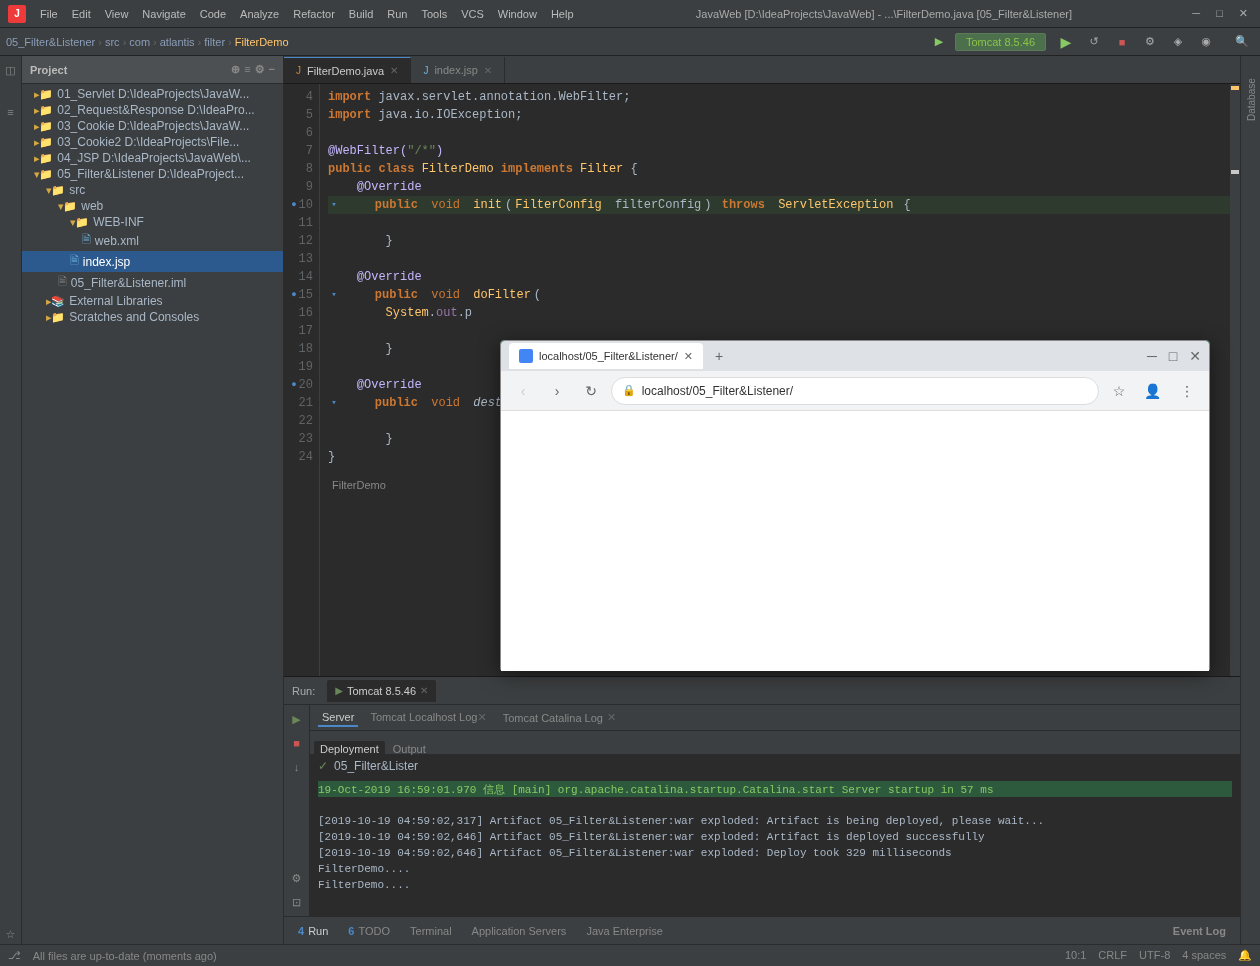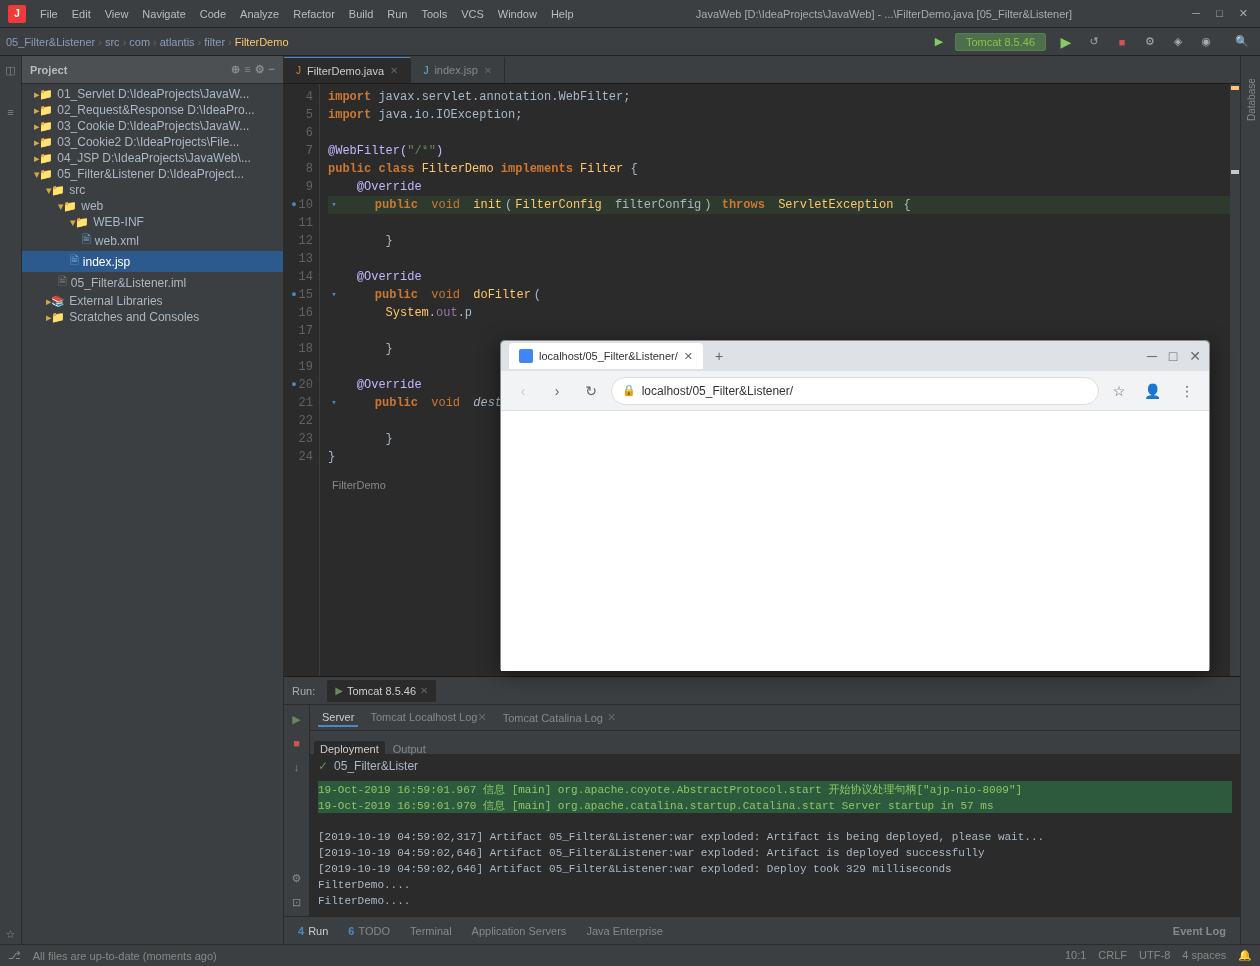--- a/index.html
+++ b/index.html
@@ -422,21 +422,20 @@
           </div>
           <div class="sub-tab-row">
             <div class="sub-tab active">Deployment</div>
             <div class="sub-tab">Output</div>
           </div>
           <div style="display:flex;align-items:center;padding:4px 8px;gap:6px;">
             <span class="green-check">✓</span>
             <span>05_Filter&amp;Lister</span>
           </div>
           <div id="run-content">
-            <div class="run-line highlight">19-Oct-2019 16:59:01.967 信息 [main] org.apache.coyote.AbstractProtocol.start 开始协议处理句柄["ajp-nio-8009"]</div>
             <div class="run-line highlight">19-Oct-2019 16:59:01.970 信息 [main] org.apache.catalina.startup.Catalina.start Server startup in 57 ms</div>
             <div class="run-line">&nbsp;</div>
             <div class="run-line">[2019-10-19 04:59:02,317] Artifact 05_Filter&amp;Listener:war exploded: Artifact is being deployed, please wait...</div>
             <div class="run-line">[2019-10-19 04:59:02,646] Artifact 05_Filter&amp;Listener:war exploded: Artifact is deployed successfully</div>
             <div class="run-line">[2019-10-19 04:59:02,646] Artifact 05_Filter&amp;Listener:war exploded: Deploy took 329 milliseconds</div>
             <div class="run-line">FilterDemo....</div>
             <div class="run-line">FilterDemo....</div>
           </div>
         </div>
       </div>

